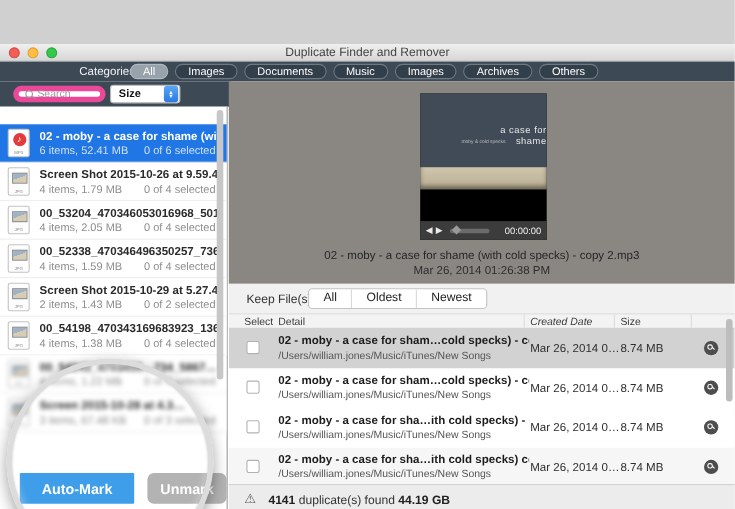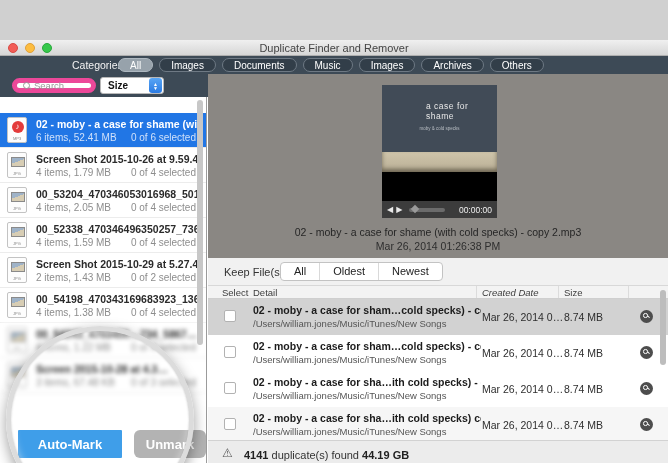--- a/index.html
+++ b/index.html
@@ -79,21 +79,21 @@
   
   .preview { position:absolute; left:208px; top:34px; width:460px; height:184px; background:#8a8783; }
   .video { position:absolute; left:174px; top:11px; width:115px; height:133px; background:#000; }
   .art { position:absolute; left:0; top:0; width:115px; height:87px;
     background:radial-gradient(ellipse 70px 30px at 25% 20%, #5d6874 0%, rgba(93,104,116,0) 70%),
     radial-gradient(ellipse 80px 35px at 80% 45%, #303a45 0%, rgba(48,58,69,0) 75%),
     linear-gradient(#46505c 0%, #39424d 60%, #4a5osob0%, #39424d 100%);
     background-color:#414b57; }
   .art .strip { position:absolute; left:0; bottom:0; width:115px; height:20px;
     background:linear-gradient(#cfc5ab,#b9ae95); box-shadow:inset 0 -3px 4px rgba(60,55,40,.6); }
-  .art .t1 { position:absolute; left:0; right:0; top:16px; text-align:left; color:#e8e8e8;
+  .art .t1 { position:absolute; left:0; right:0; top:28px; text-align:right; color:#e8e8e8;
     font-size:8.5px; letter-spacing:.5px;padding-left:44px; }
   .art .t2 { position:absolute; left:0; right:0; top:41px; text-align:center; color:#b9bec4; font-size:4.5px; }
   .playerbar { position:absolute; left:0; bottom:0; width:115px; height:17px; background:#3c3c3c;
     display:flex; align-items:center; padding:0 5px; }
   .pb-btn { color:#e9e9e9; font-size:8px; margin-right:3px; }
   .pb-track { position:relative; width:36px; height:4px; background:#6b6b6b; border-radius:2px; margin:0 4px; }
   .pb-knob { position:absolute; left:3px; top:-1.5px; width:6px; height:6px; background:#9a9a9a;
     transform:rotate(45deg); }
   .pb-time { margin-left:auto; color:#efefef; font-size:8.5px; }
   .pv-name { position:absolute; left:0; right:0; top:152px; text-align:center; font-size:10.5px; color:#26262

